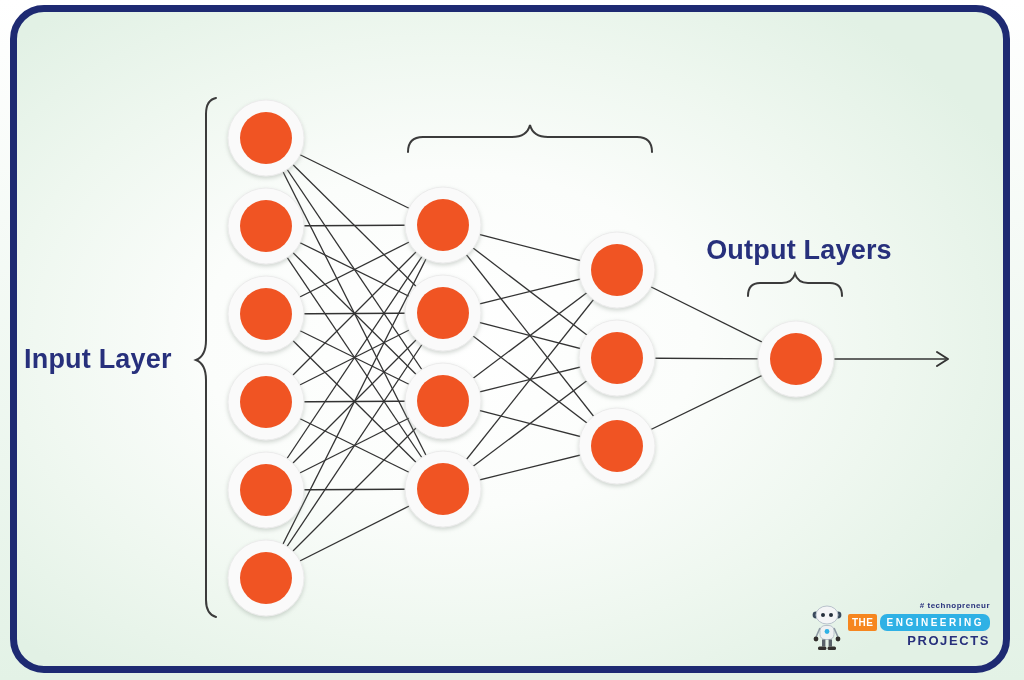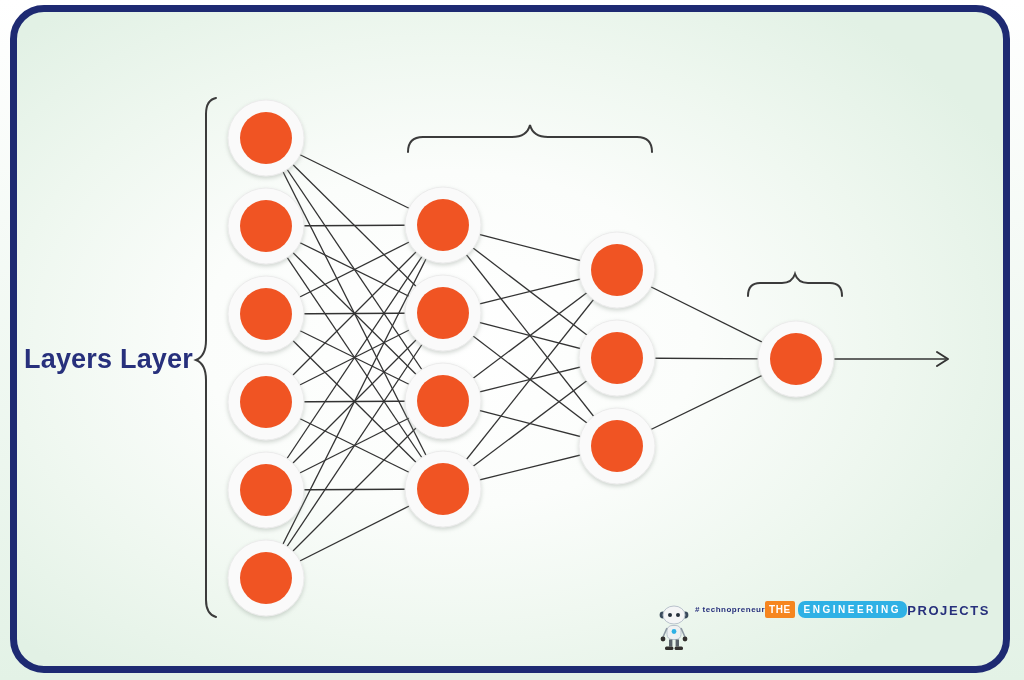--- a/index.html
+++ b/index.html
@@ -39,21 +39,21 @@
   }
   .label-input{left:24px;top:344px;}
   .label-hidden{left:405px;top:86px;width:250px;text-align:center;}
   .label-output{left:690px;top:235px;width:218px;text-align:center;}
   .logo{
     position:absolute;right:34px;top:601px;
     display:flex;align-items:flex-start;gap:4px;
   }
   .logo-robot{margin-top:4px;}
   .logo-text-col{
-    display:flex;align-items:flex-end;
+    display:flex;flex-direction:column;align-items:flex-end;
   }
   .logo-hashtag{
     color:var(--logo-navy);font-weight:bold;font-size:8px;letter-spacing:0.5px;
     margin-bottom:4px;
   }
   .logo-boxes{display:flex;gap:3px;align-items:stretch;}
   .logo-box-the{
     background:var(--logo-orange);color:#ffffff;font-weight:bold;font-size:10px;
     padding:3px 4px;border-radius:2px;letter-spacing:0.5px;
   }
@@ -182,21 +182,22 @@
           <circle cx="617" cy="446" r="38" fill="#fafafa" stroke="#ececec" stroke-width="1" filter="url(#nodeShadow)"></circle>
           <circle cx="617" cy="446" r="26" fill="#f05423"></circle>
         </g>
         <g>
           <circle cx="796" cy="359" r="38" fill="#fafafa" stroke="#ececec" stroke-width="1" filter="url(#nodeShadow)"></circle>
           <circle cx="796" cy="359" r="26" fill="#f05423"></circle>
         </g>
       </g>
   </svg>
 
-  <div class="layer-label label-input">Layers Layer</div>
+  <div class="layer-label label-input">Input Layer</div>
+  <div class="layer-label label-output">Output Layers</div>
 
   <div class="logo">
     <svg class="logo-robot" width="34" height="46" viewBox="0 0 34 46">
       <circle cx="6" cy="10" r="3.4" fill="#3a4a5c"></circle>
       <circle cx="28" cy="10" r="3.4" fill="#3a4a5c"></circle>
       <ellipse cx="17" cy="10" rx="11" ry="9" fill="#f4f5f6" stroke="#b9c2cc" stroke-width="1"></ellipse>
       <circle cx="13" cy="10" r="2" fill="#26303c"></circle>
       <circle cx="21" cy="10" r="2" fill="#26303c"></circle>
       <rect x="10" y="20.5" width="14" height="14" rx="5" fill="#eff1f2" stroke="#b9c2cc" stroke-width="1"></rect>
       <circle cx="17" cy="26.5" r="2.4" fill="#2fb1e5"></circle>

